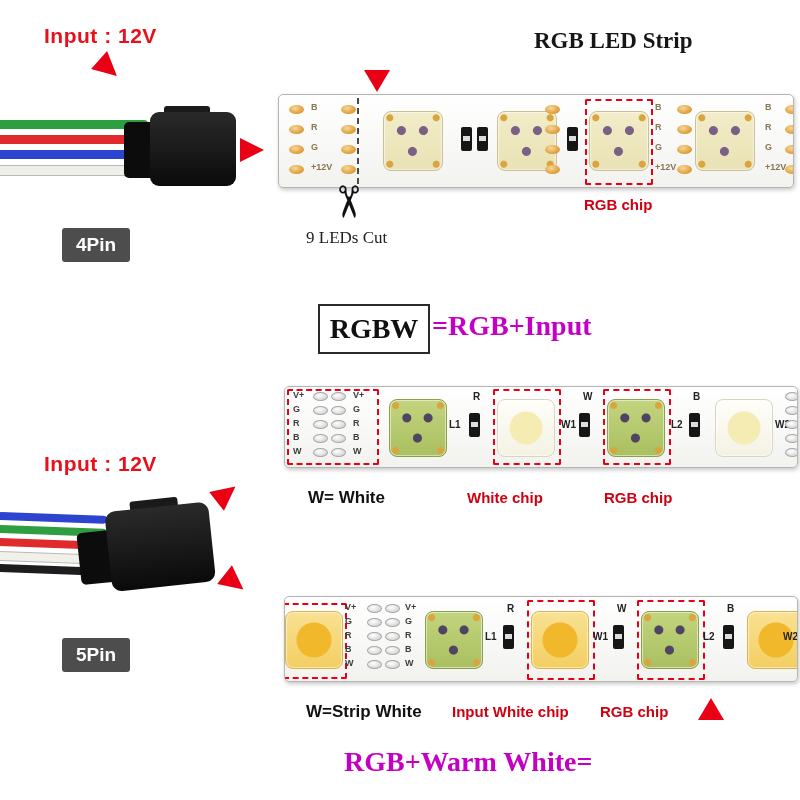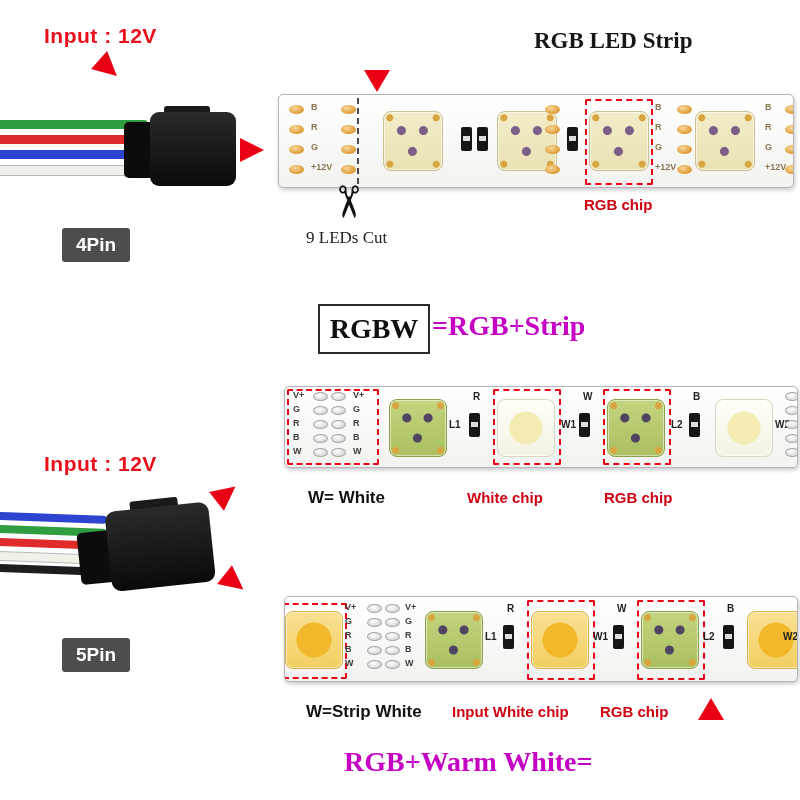--- a/index.html
+++ b/index.html
@@ -163,21 +163,21 @@
         <i class="pad" style="top: 40px;"></i>
         <i class="pad" style="top: 60px;"></i>
       </div>
   </div>
 
   <span class="scissors" style="left:330px;top:180px;">✂</span>
   <div class="cut-label" style="left:306px;top:228px;">9 LEDs Cut</div>
   <div class="callout" style="left:584px;top:196px;">RGB chip</div>
 
   <div class="boxed" style="left:318px;top:304px;width:108px;height:46px;font-size:28px;">RGBW</div>
-  <div class="eq" style="left:432px;top:310px;">=RGB+Strip</div>
+  <div class="eq" style="left:432px;top:310px;">=RGB+Input</div>
 
   <div class="strip s2" style="left:284px;top:386px;width:512px;height:80px;">
     <div class="dash" style="left:2px;top:2px;width:88px;height:72px;"></div>
     <div class="label-col" style="left:8px;top:4px;height:70px;">
         <span class="pad-label" style="top: 0px;">V+</span>
         <span class="pad-label" style="top: 14px;">G</span>
         <span class="pad-label" style="top: 28px;">R</span>
         <span class="pad-label" style="top: 42px;">B</span>
         <span class="pad-label" style="top: 56px;">W</span>
       </div>

